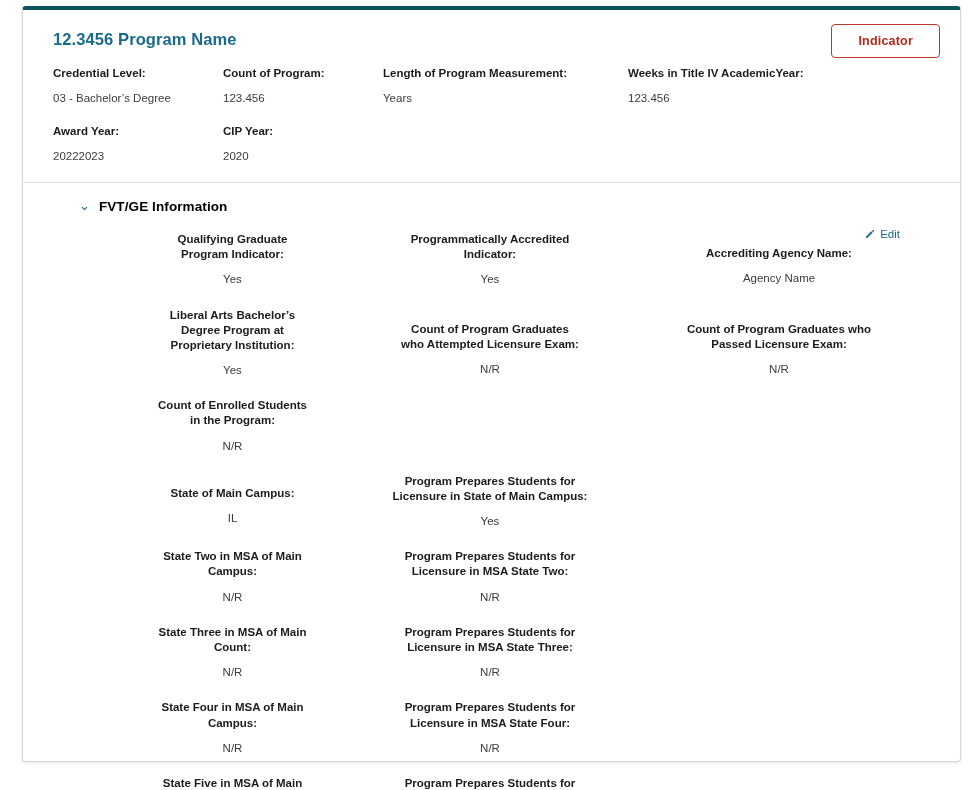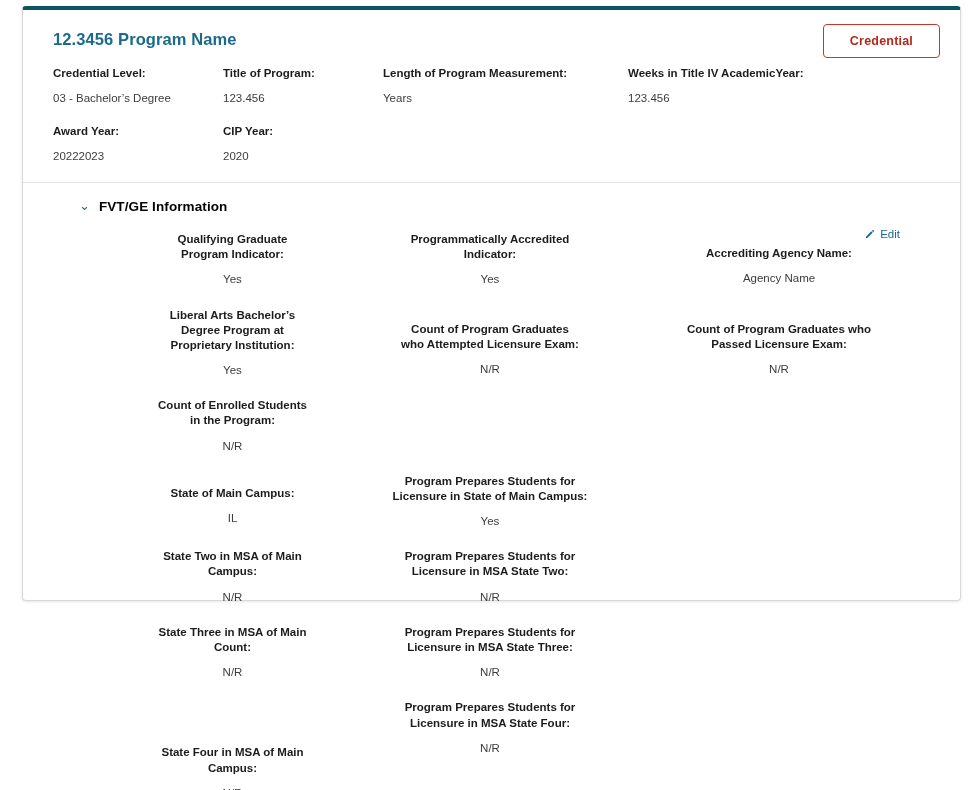--- a/index.html
+++ b/index.html
@@ -20,21 +20,21 @@
     padding: 6px 14px 14px 22px;
     background: #ffffff;
   }
   .card {
     position: relative;
     border: 1px solid #d8d8d8;
     border-top: 4px solid #0b5461;
     border-radius: 4px;
     background: #fff;
     box-shadow: 0 1px 3px rgba(0,0,0,0.10);
-    height: 595px;
+    height: 756px;
     box-sizing: border-box;
     padding: 14px 20px 0 30px;
   }
   .hdr-row {
     display: flex;
     align-items: flex-start;
     justify-content: space-between;
   }
   .prog-title {
     color: #1a6b8a;
@@ -143,30 +143,30 @@
   .row-gap-lg { margin-bottom: 20px; }
 </style>
 </head>
 <body>
 
 <div class="page">
   <div class="card">
 
     <div class="hdr-row">
       <div class="prog-title">12.3456 Program Name</div>
-      <button class="deactivate-btn">Credential</button>
+      <button class="deactivate-btn">Indicator</button>
     </div>
 
     <div class="top-grid">
       <div class="top-block">
         <div class="fld-label">Credential Level:</div>
         <div class="fld-value">03 - Bachelor’s Degree</div>
       </div>
       <div class="top-block">
-        <div class="fld-label">Title of Program:</div>
+        <div class="fld-label">Count of Program:</div>
         <div class="fld-value">123.456</div>
       </div>
       <div class="top-block">
         <div class="fld-label">Length of Program Measurement:</div>
         <div class="fld-value">Years</div>
       </div>
       <div class="top-block">
         <div class="fld-label">Weeks in Title IV AcademicYear:</div>
         <div class="fld-value">123.456</div>
       </div>
@@ -283,21 +283,21 @@
         <div class="dcell">
           <div class="dlabel" style="white-space:pre-line;">Program Prepares Students for
 Licensure in MSA State Three:</div>
           <div class="dvalue">N/R</div>
         </div>
         <div class="dcell"></div>
       </div>
 
       <div class="drow row-gap-lg">
         <div class="dcell">
-          <div class="dlabel" style="white-space:pre-line;margin-top:45px;">State Four in MSA of Main
+          <div class="dlabel" style="white-space:pre-line;">State Four in MSA of Main
 Campus:</div>
           <div class="dvalue">N/R</div>
         </div>
         <div class="dcell">
           <div class="dlabel" style="white-space:pre-line;">Program Prepares Students for
 Licensure in MSA State Four:</div>
           <div class="dvalue">N/R</div>
         </div>
         <div class="dcell"></div>
       </div>

